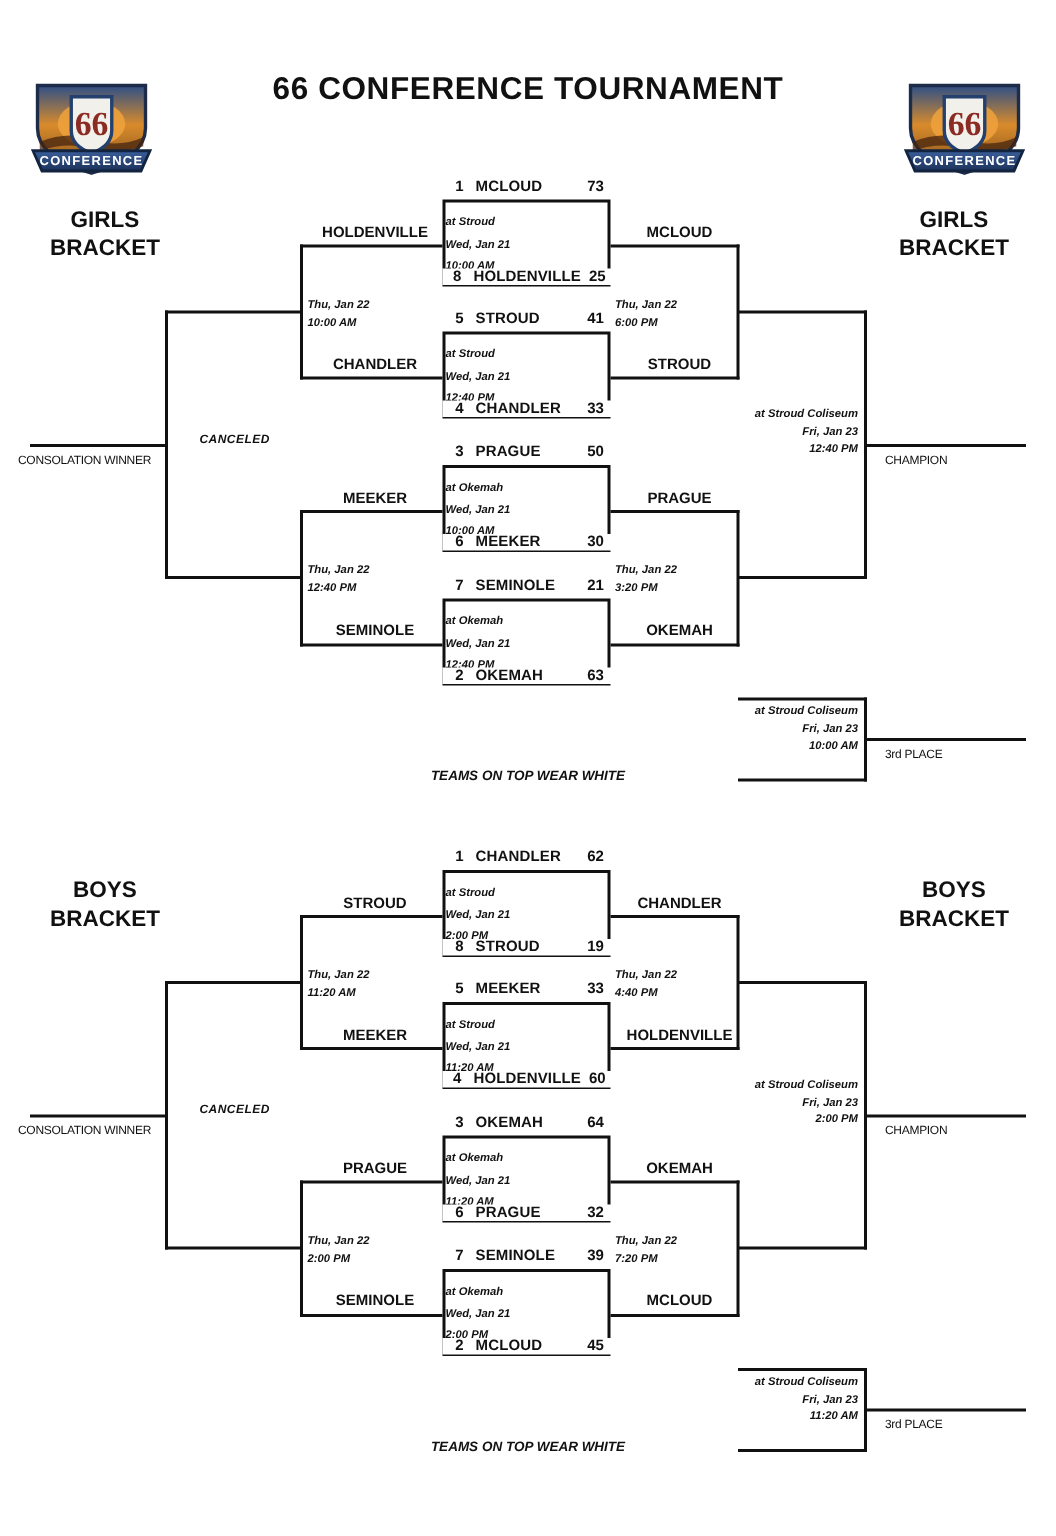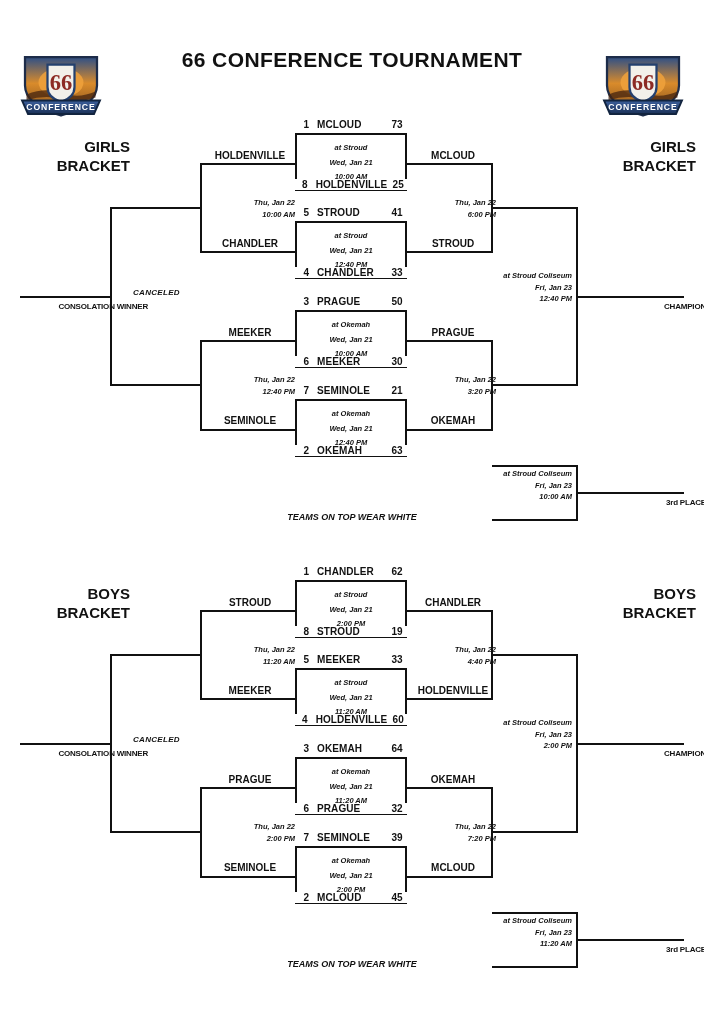--- a/index.html
+++ b/index.html
@@ -24,37 +24,37 @@
     font-size:9.5px;font-weight:bold;font-style:italic;letter-spacing:.1px;
   }
 
   
   .logo{position:absolute;width:90px;height:72px;}
   .logo.left{left:16px;top:48px;}
   .logo.right{left:598px;top:48px;}
 
   
   .side-label{
-    position:absolute;width:120px;text-align:right;
+    position:absolute;width:120px;text-align:center;
     font-size:15px;font-weight:600;line-height:1.25;
   }
 
   
   .ln{position:absolute;background:#111;}
   .h{height:2px;}
   .v{width:2px;}
 
   
   .gamebox{
     position:absolute;border:2px solid #111;background:#fff;
     box-sizing:border-box;
   }
   .gb-mid{
     position:absolute;left:0;right:0;top:0;bottom:0;
-    display:flex;flex-direction:column;align-items:center;
+    display:flex;flex-direction:column;
     justify-content:space-evenly;padding:3px 0;
   }
   .gb-mid div{font-size:7.5px;font-style:italic;font-weight:bold;}
 
   
   .teamrow{
     position:absolute;display:flex;align-items:center;
     font-size:10px;font-weight:bold;background:#fff;
   }
   .teamrow .seed{width:14px;text-align:right;}
@@ -62,32 +62,32 @@
   .teamrow .score{width:24px;text-align:center;}
 
   
   .advname{
     position:absolute;font-size:10px;font-weight:bold;
     text-align:center;white-space:nowrap;
   }
 
   
   .meta{
-    position:absolute;text-align:right;font-size:7.5px;
+    position:absolute;text-align:left;font-size:7.5px;
     font-style:italic;font-weight:bold;line-height:1.55;white-space:nowrap;
   }
   .meta.right-align{text-align:right;}
 
   .canceled{
     position:absolute;font-size:8px;font-style:italic;font-weight:bold;
     letter-spacing:.3px;
   }
   .endlabel{
-    position:absolute;font-size:8px;font-weight:bold;
-    letter-spacing:-.2px;text-align:right;white-space:nowrap;margin-left:36px;
+    position:absolute;font-size:8px;font-weight:normal;
+    letter-spacing:-.2px;text-align:left;white-space:nowrap;
   }
   .footnote{
     position:absolute;font-size:9px;font-weight:bold;font-style:italic;
     text-align:center;white-space:nowrap;
   }
 </style>
 </head>
 <body>
 
 <div class="page">

